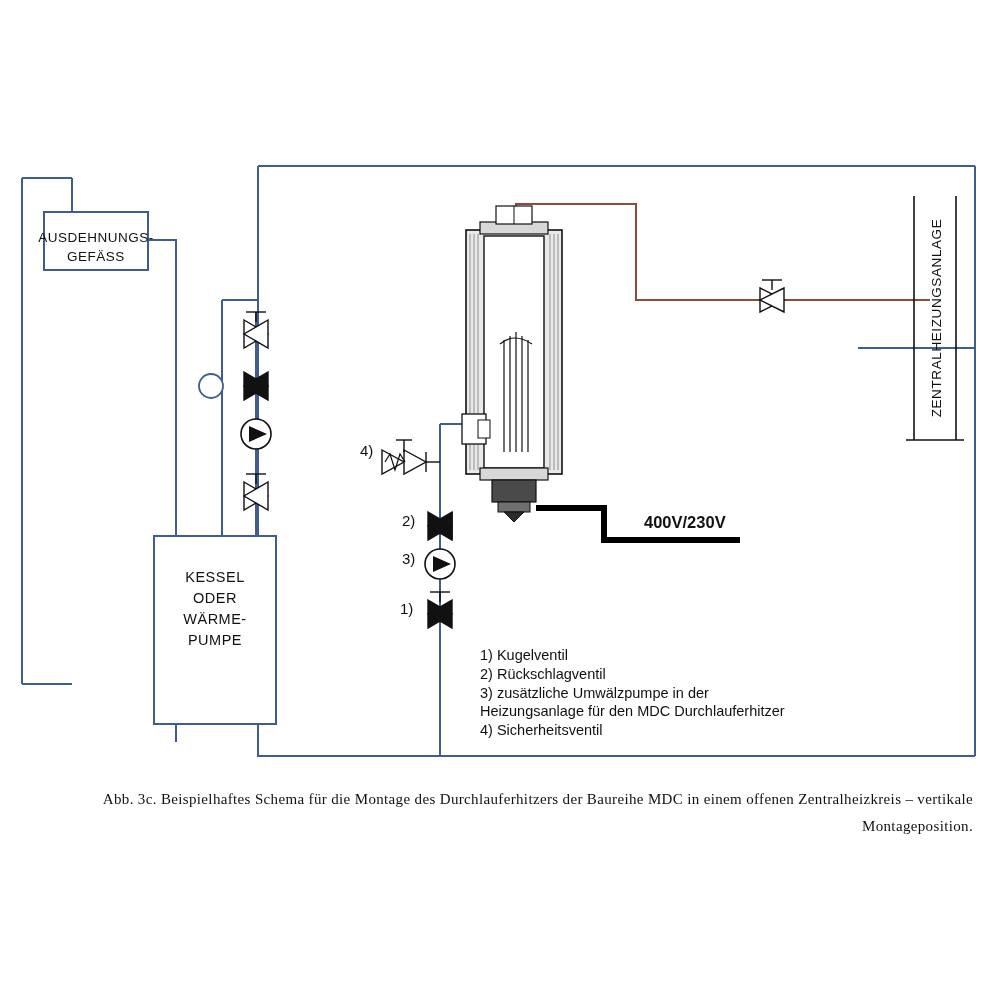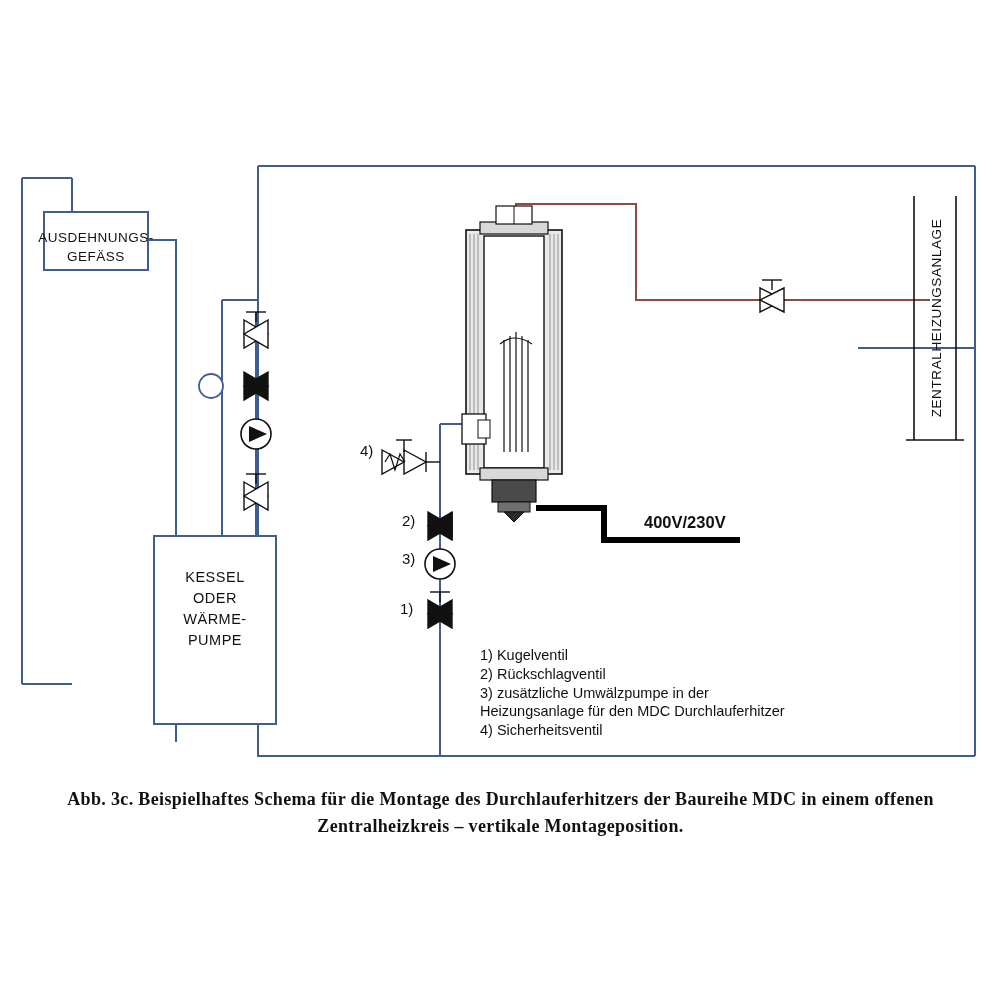--- a/index.html
+++ b/index.html
@@ -27,26 +27,25 @@
     top: 0;
     width: 1000px;
     height: 1000px;
   }
   .caption {
     position: absolute;
     left: 28px;
     top: 786px;
     width: 945px;
     font-family: "Liberation Serif", serif;
-    font-size: 18px;
+    font-size: 15px;
     line-height: 27px;
     letter-spacing: 0.35px;
     color: #111111;
-    text-align: center;
-    font-weight: bold;
+    text-align: right;
   }
   .lbl {
     font-family: "Liberation Sans", sans-serif;
     fill: #111111;
   }
 </style>
 </head>
 <body>
 
 <div id="sheet">

